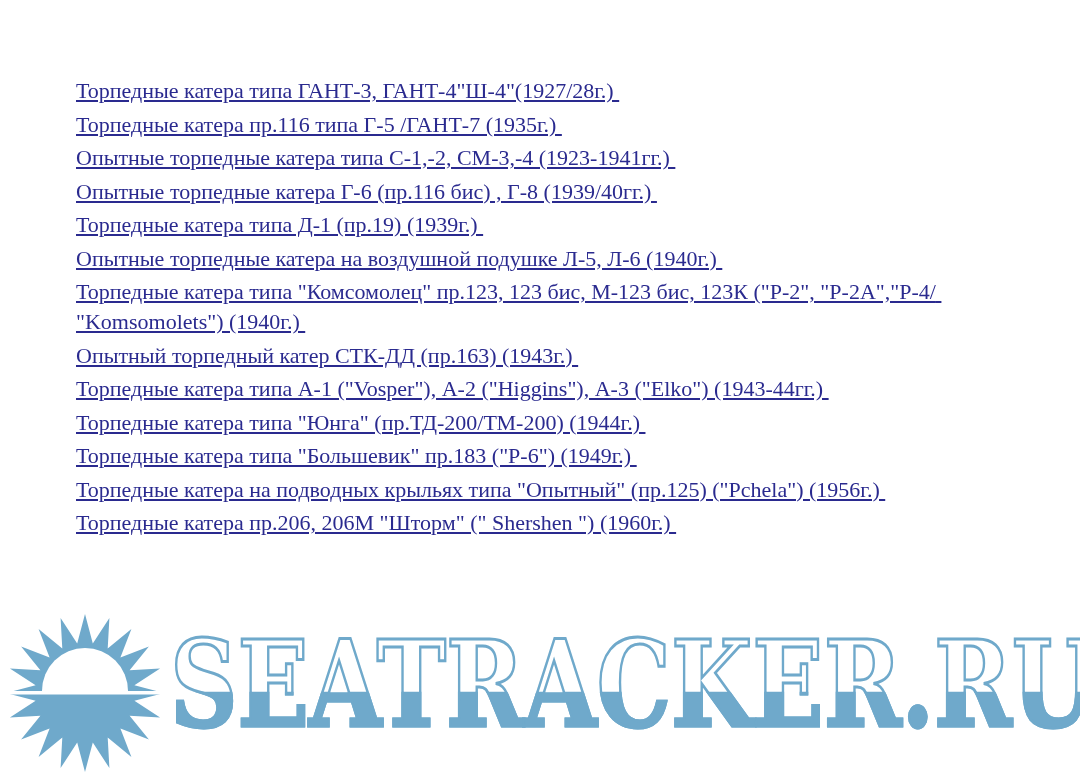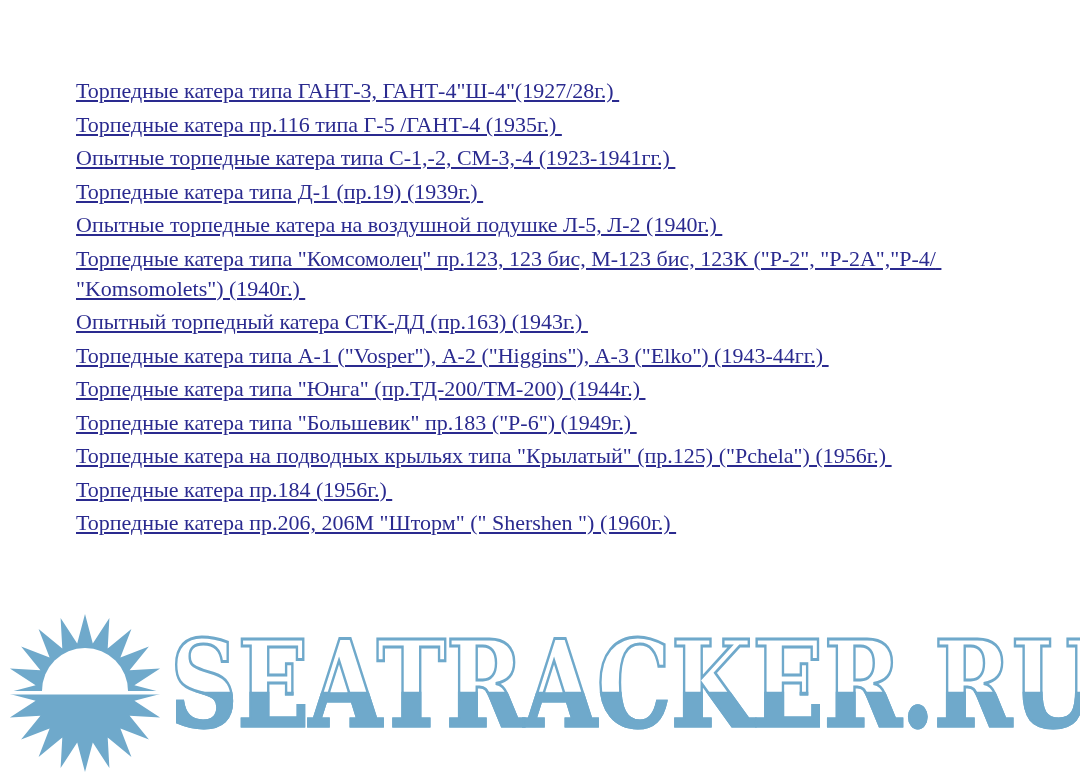--- a/index.html
+++ b/index.html
@@ -59,51 +59,51 @@
 </style>
 </head>
 <body>
 
 <div class="links">
 
 <div class="link-item">
       <a href="#">Торпедные катера типа ГАНТ-3, ГАНТ-4"Ш-4"(1927/28г.) </a>
     </div>
     <div class="link-item">
-      <a href="#">Торпедные катера пр.116 типа Г-5 /ГАНТ-4 (1935г.) </a>
+      <a href="#">Торпедные катера пр.116 типа Г-5 /ГАНТ-7 (1935г.) </a>
     </div>
     <div class="link-item">
       <a href="#">Опытные торпедные катера типа С-1,-2, СМ-3,-4 (1923-1941гг.) </a>
     </div>
     <div class="link-item">
+      <a href="#">Опытные торпедные катера Г-6 (пр.116 бис) , Г-8 (1939/40гг.) </a>
+    </div>
+    <div class="link-item">
       <a href="#">Торпедные катера типа Д-1 (пр.19) (1939г.) </a>
     </div>
     <div class="link-item">
-      <a href="#">Опытные торпедные катера на воздушной подушке Л-5, Л-2 (1940г.) </a>
+      <a href="#">Опытные торпедные катера на воздушной подушке Л-5, Л-6 (1940г.) </a>
     </div>
     <div class="link-item">
       <a href="#">Торпедные катера типа "Комсомолец" пр.123, 123 бис, М-123 бис, 123К ("Р-2", "Р-2А","Р-4/ "Komsomolets") (1940г.) </a>
     </div>
     <div class="link-item">
-      <a href="#">Опытный торпедный катера СТК-ДД (пр.163) (1943г.) </a>
+      <a href="#">Опытный торпедный катер СТК-ДД (пр.163) (1943г.) </a>
     </div>
     <div class="link-item">
       <a href="#">Торпедные катера типа А-1 ("Vosper"), А-2 ("Higgins"), А-3 ("Elko") (1943-44гг.) </a>
     </div>
     <div class="link-item">
       <a href="#">Торпедные катера типа "Юнга" (пр.ТД-200/ТМ-200) (1944г.) </a>
     </div>
     <div class="link-item">
       <a href="#">Торпедные катера типа "Большевик" пр.183 ("Р-6") (1949г.) </a>
     </div>
     <div class="link-item">
-      <a href="#">Торпедные катера на подводных крыльях типа "Крылатый" (пр.125) ("Pchela") (1956г.) </a>
-    </div>
-    <div class="link-item">
-      <a href="#">Торпедные катера пр.184 (1956г.) </a>
+      <a href="#">Торпедные катера на подводных крыльях типа "Опытный" (пр.125) ("Pchela") (1956г.) </a>
     </div>
     <div class="link-item">
       <a href="#">Торпедные катера пр.206, 206М "Шторм" (" Shershen ") (1960г.) </a>
     </div>
   </div>
 
 <div class="watermark">
   <svg class="sun" width="166" height="160" viewBox="0 0 166 160" xmlns="http://www.w3.org/2000/svg">
     <polygon points="83.0,0.0 90.8,29.6 107.4,3.9 105.7,34.4 129.4,15.1 118.4,43.6 146.9,32.6 127.6,56.3 158.1,54.6 132.4,71.2 162.0,79.0 132.4,86.8 158.1,103.4 127.6,101.7 146.9,125.4 118.4,114.4 129.4,142.9 105.7,123.6 107.4,154.1 90.8,128.4 83.0,158.0 75.2,128.4 58.6,154.1 60.3,123.6 36.6,142.9 47.6,114.4 19.1,125.4 38.4,101.7 7.9,103.4 33.6,86.8 4.0,79.0 33.6,71.2 7.9,54.6 38.4,56.3 19.1,32.6 47.6,43.6 36.6,15.1 60.3,34.4 58.6,3.9 75.2,29.6"></polygon>
     <rect x="0" y="77" width="166" height="3.5" fill="#ffffff"></rect>

